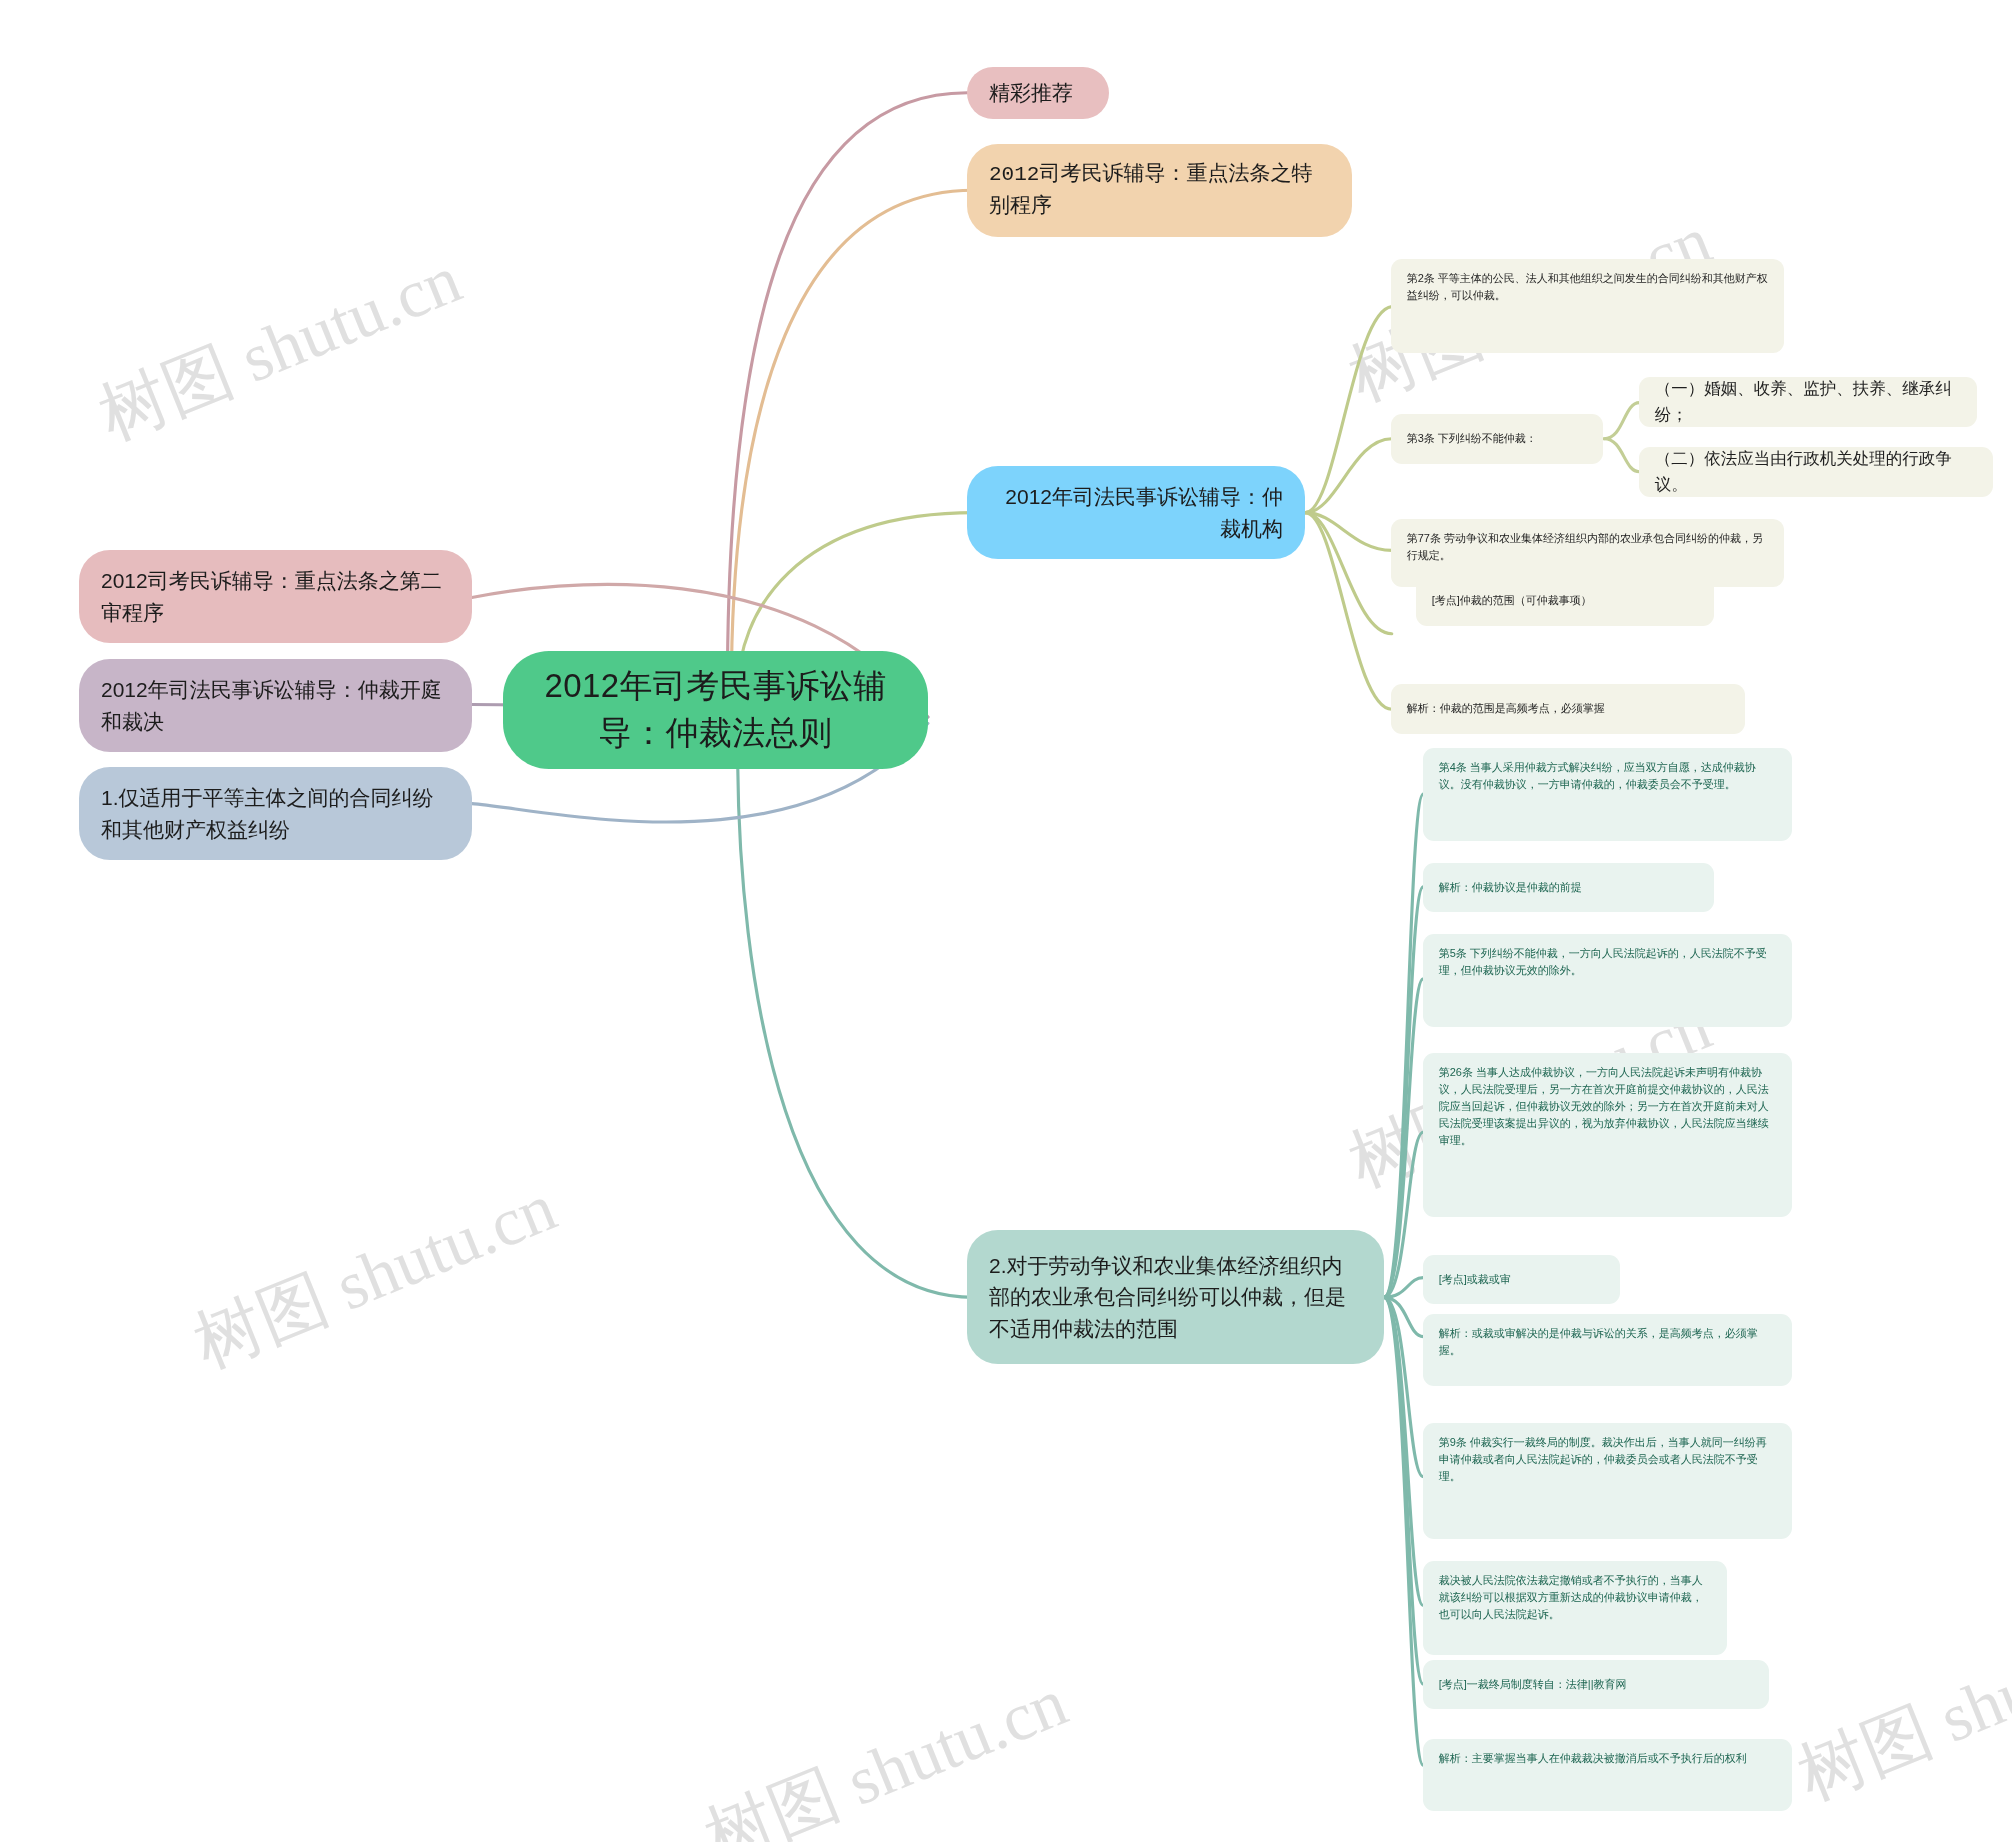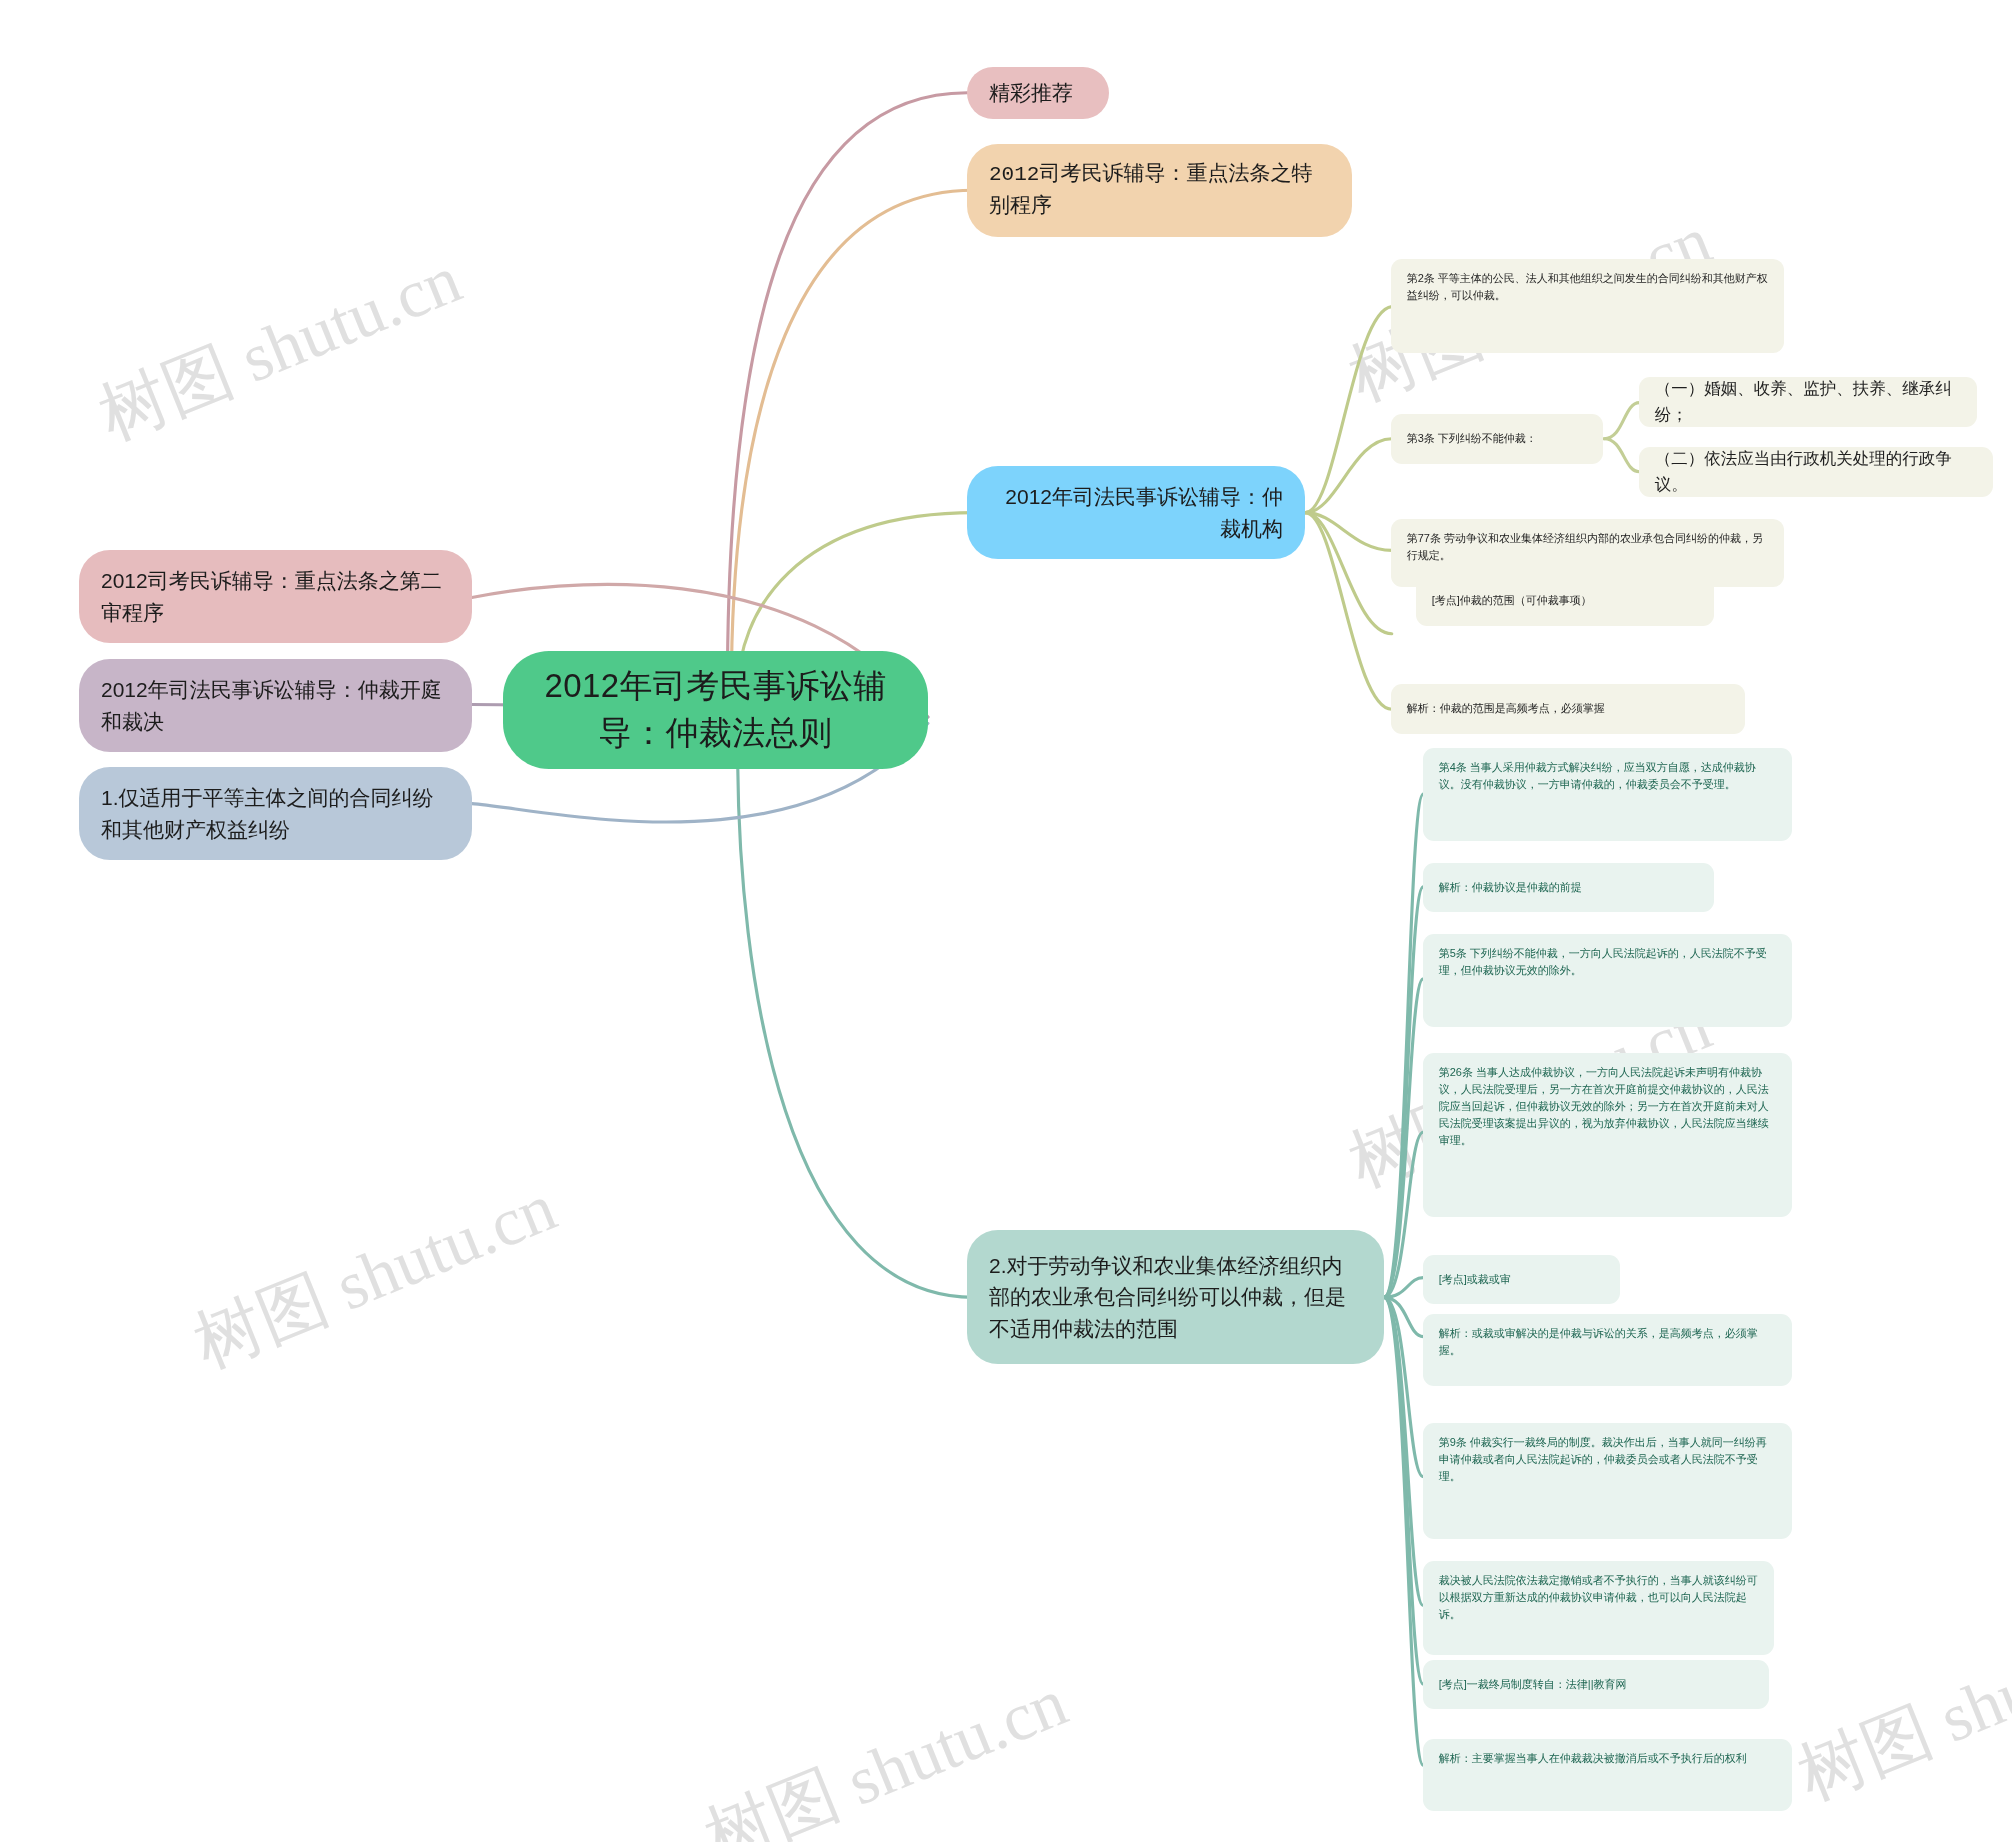--- a/index.html
+++ b/index.html
@@ -147,20 +147,20 @@
   <div class="node node-leaf leaf-teal" style="left:1423px;top:934px;width:369px;height:93px;align-items:flex-start;">第5条 下列纠纷不能仲裁，一方向人民法院起诉的，人民法院不予受理，但仲裁协议无效的除外。</div>
 
   <div class="node node-leaf leaf-teal" style="left:1423px;top:1053px;width:369px;height:164px;align-items:flex-start;">第26条 当事人达成仲裁协议，一方向人民法院起诉未声明有仲裁协议，人民法院受理后，另一方在首次开庭前提交仲裁协议的，人民法院应当回起诉，但仲裁协议无效的除外；另一方在首次开庭前未对人民法院受理该案提出异议的，视为放弃仲裁协议，人民法院应当继续审理。</div>
 
   <div class="node node-leaf leaf-teal" style="left:1423px;top:1255px;width:197px;height:49px;">[考点]或裁或审</div>
 
   <div class="node node-leaf leaf-teal" style="left:1423px;top:1314px;width:369px;height:72px;align-items:flex-start;">解析：或裁或审解决的是仲裁与诉讼的关系，是高频考点，必须掌握。</div>
 
   <div class="node node-leaf leaf-teal" style="left:1423px;top:1423px;width:369px;height:116px;align-items:flex-start;">第9条 仲裁实行一裁终局的制度。裁决作出后，当事人就同一纠纷再申请仲裁或者向人民法院起诉的，仲裁委员会或者人民法院不予受理。</div>
 
-  <div class="node node-leaf leaf-teal" style="left:1423px;top:1561px;width:351px;height:94px;align-items:flex-start;">裁决被人民法院依法裁定撤销或者不予执行的，当事人就该纠纷可以根据双方重新达成的仲裁协议申请仲裁，也可以向人民法院起诉。</div>
+  <div class="node node-leaf leaf-teal" style="left:1423px;top:1561px;width:304px;height:94px;align-items:flex-start;">裁决被人民法院依法裁定撤销或者不予执行的，当事人就该纠纷可以根据双方重新达成的仲裁协议申请仲裁，也可以向人民法院起诉。</div>
 
   <div class="node node-leaf leaf-teal" style="left:1423px;top:1660px;width:346px;height:49px;">[考点]一裁终局制度转自：法律||教育网</div>
 
   <div class="node node-leaf leaf-teal" style="left:1423px;top:1739px;width:369px;height:72px;align-items:flex-start;">解析：主要掌握当事人在仲裁裁决被撤消后或不予执行后的权利</div>
 
 </div>
 
 
 </body></html>

